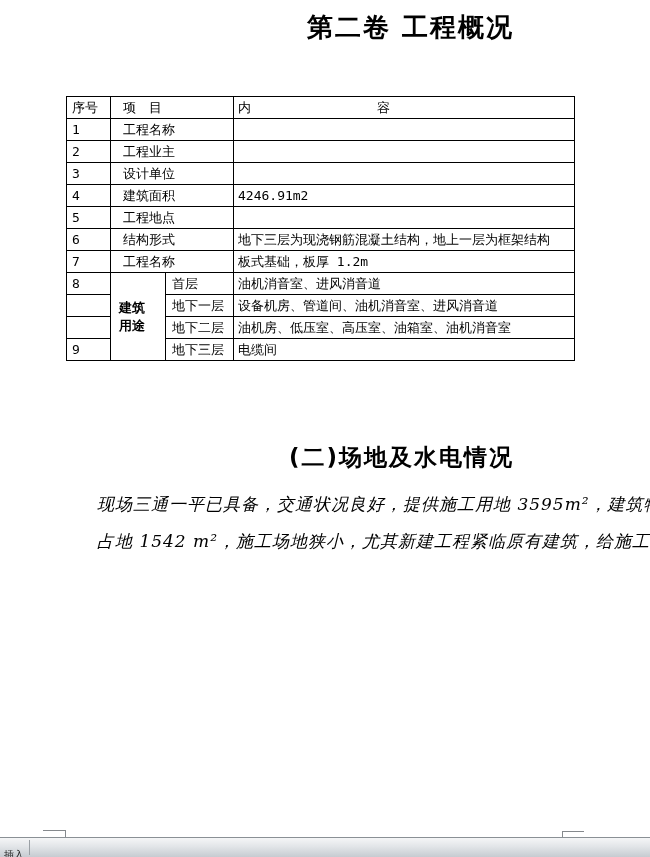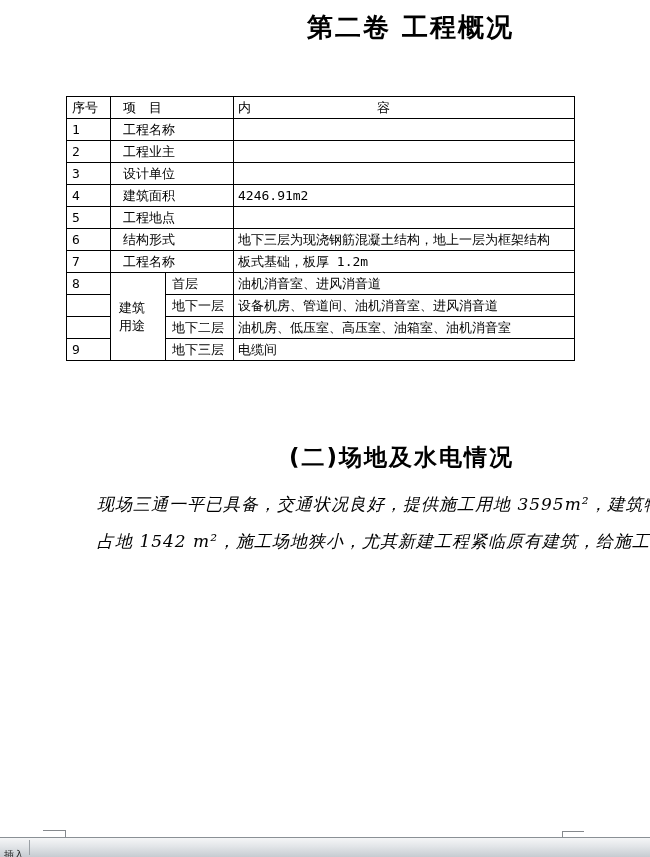--- a/index.html
+++ b/index.html
@@ -22,21 +22,21 @@
     font-family:"DejaVu Sans Mono","DejaVu Sans",sans-serif;
     font-size:13px;
   }
   .info-table td {
     border:1px solid #000; height:21px;
     padding:0 4px; vertical-align:middle;
     overflow:hidden; white-space:nowrap;
   }
   .info-table td.c1 { padding-left:5px; }
   .info-table td.c2 { padding-left:12px; }
-  .info-table td.c2a { padding-left:8px; }
+  .info-table td.c2a { padding-left:8px;font-weight:bold; }
   .info-table td.c2b { padding-left:6px;margin-top:8px; }
   .info-table td.c3 { padding-left:4px; }
   .spread { display:inline-flex; width:152px; justify-content:space-between; }
 
   
   .body-text {
     position:absolute; left:97px; top:486px; width:470px;
     font-family:"DejaVu Serif","Liberation Serif",serif;
     font-style:italic; font-size:17px; line-height:37px;
     letter-spacing:1px; white-space:nowrap;

